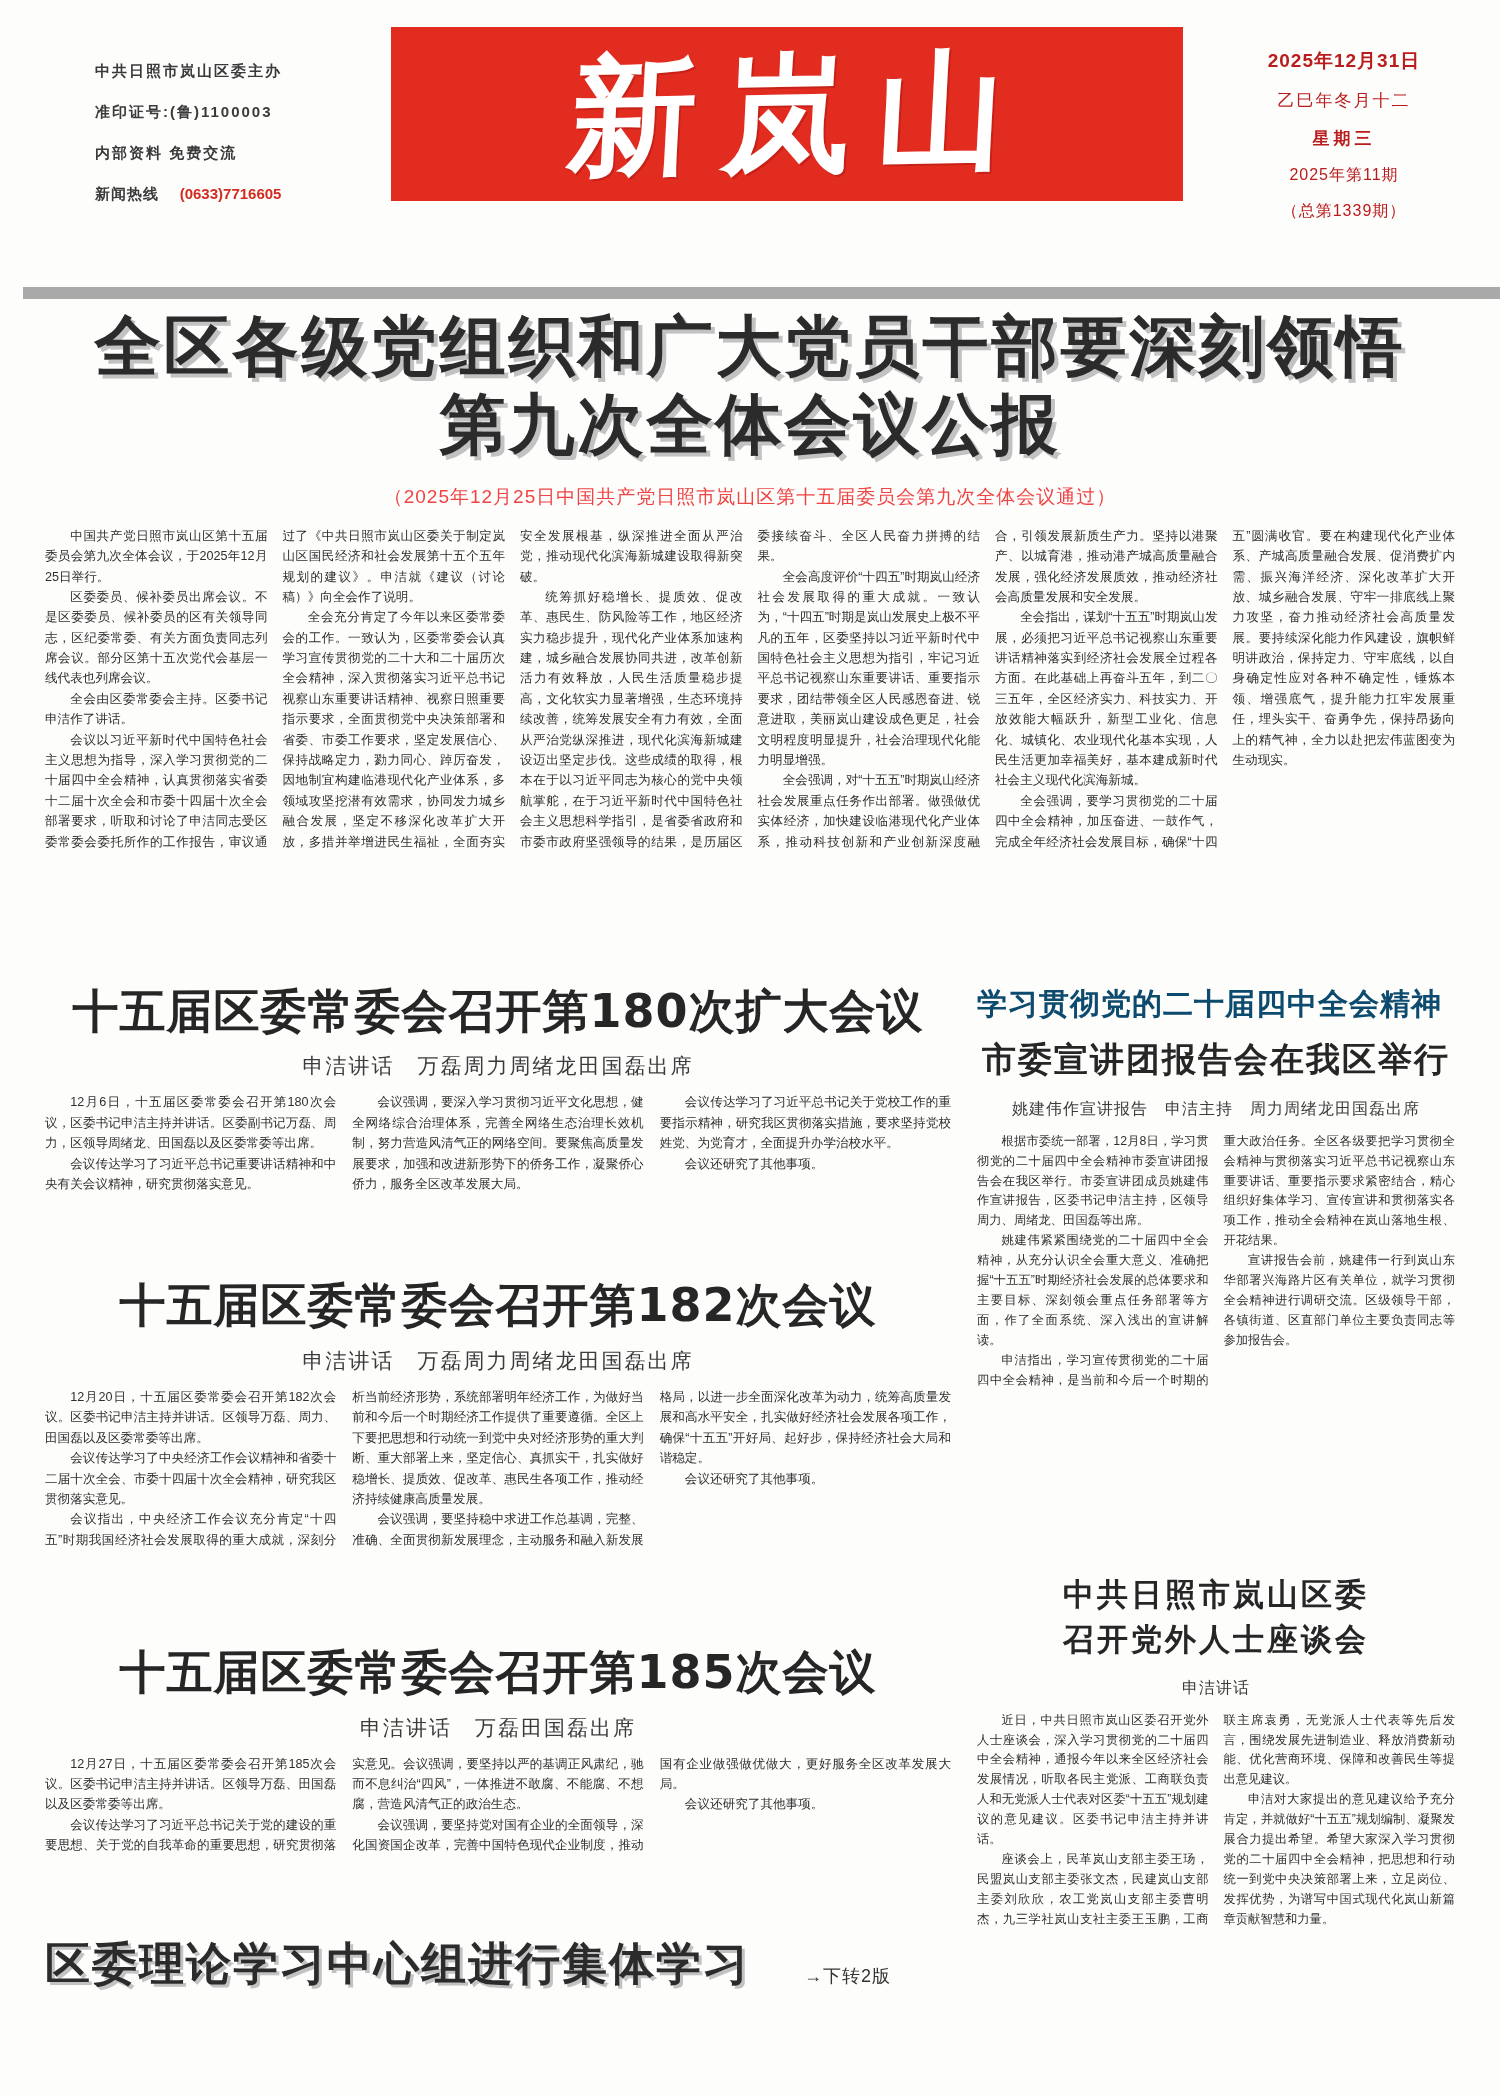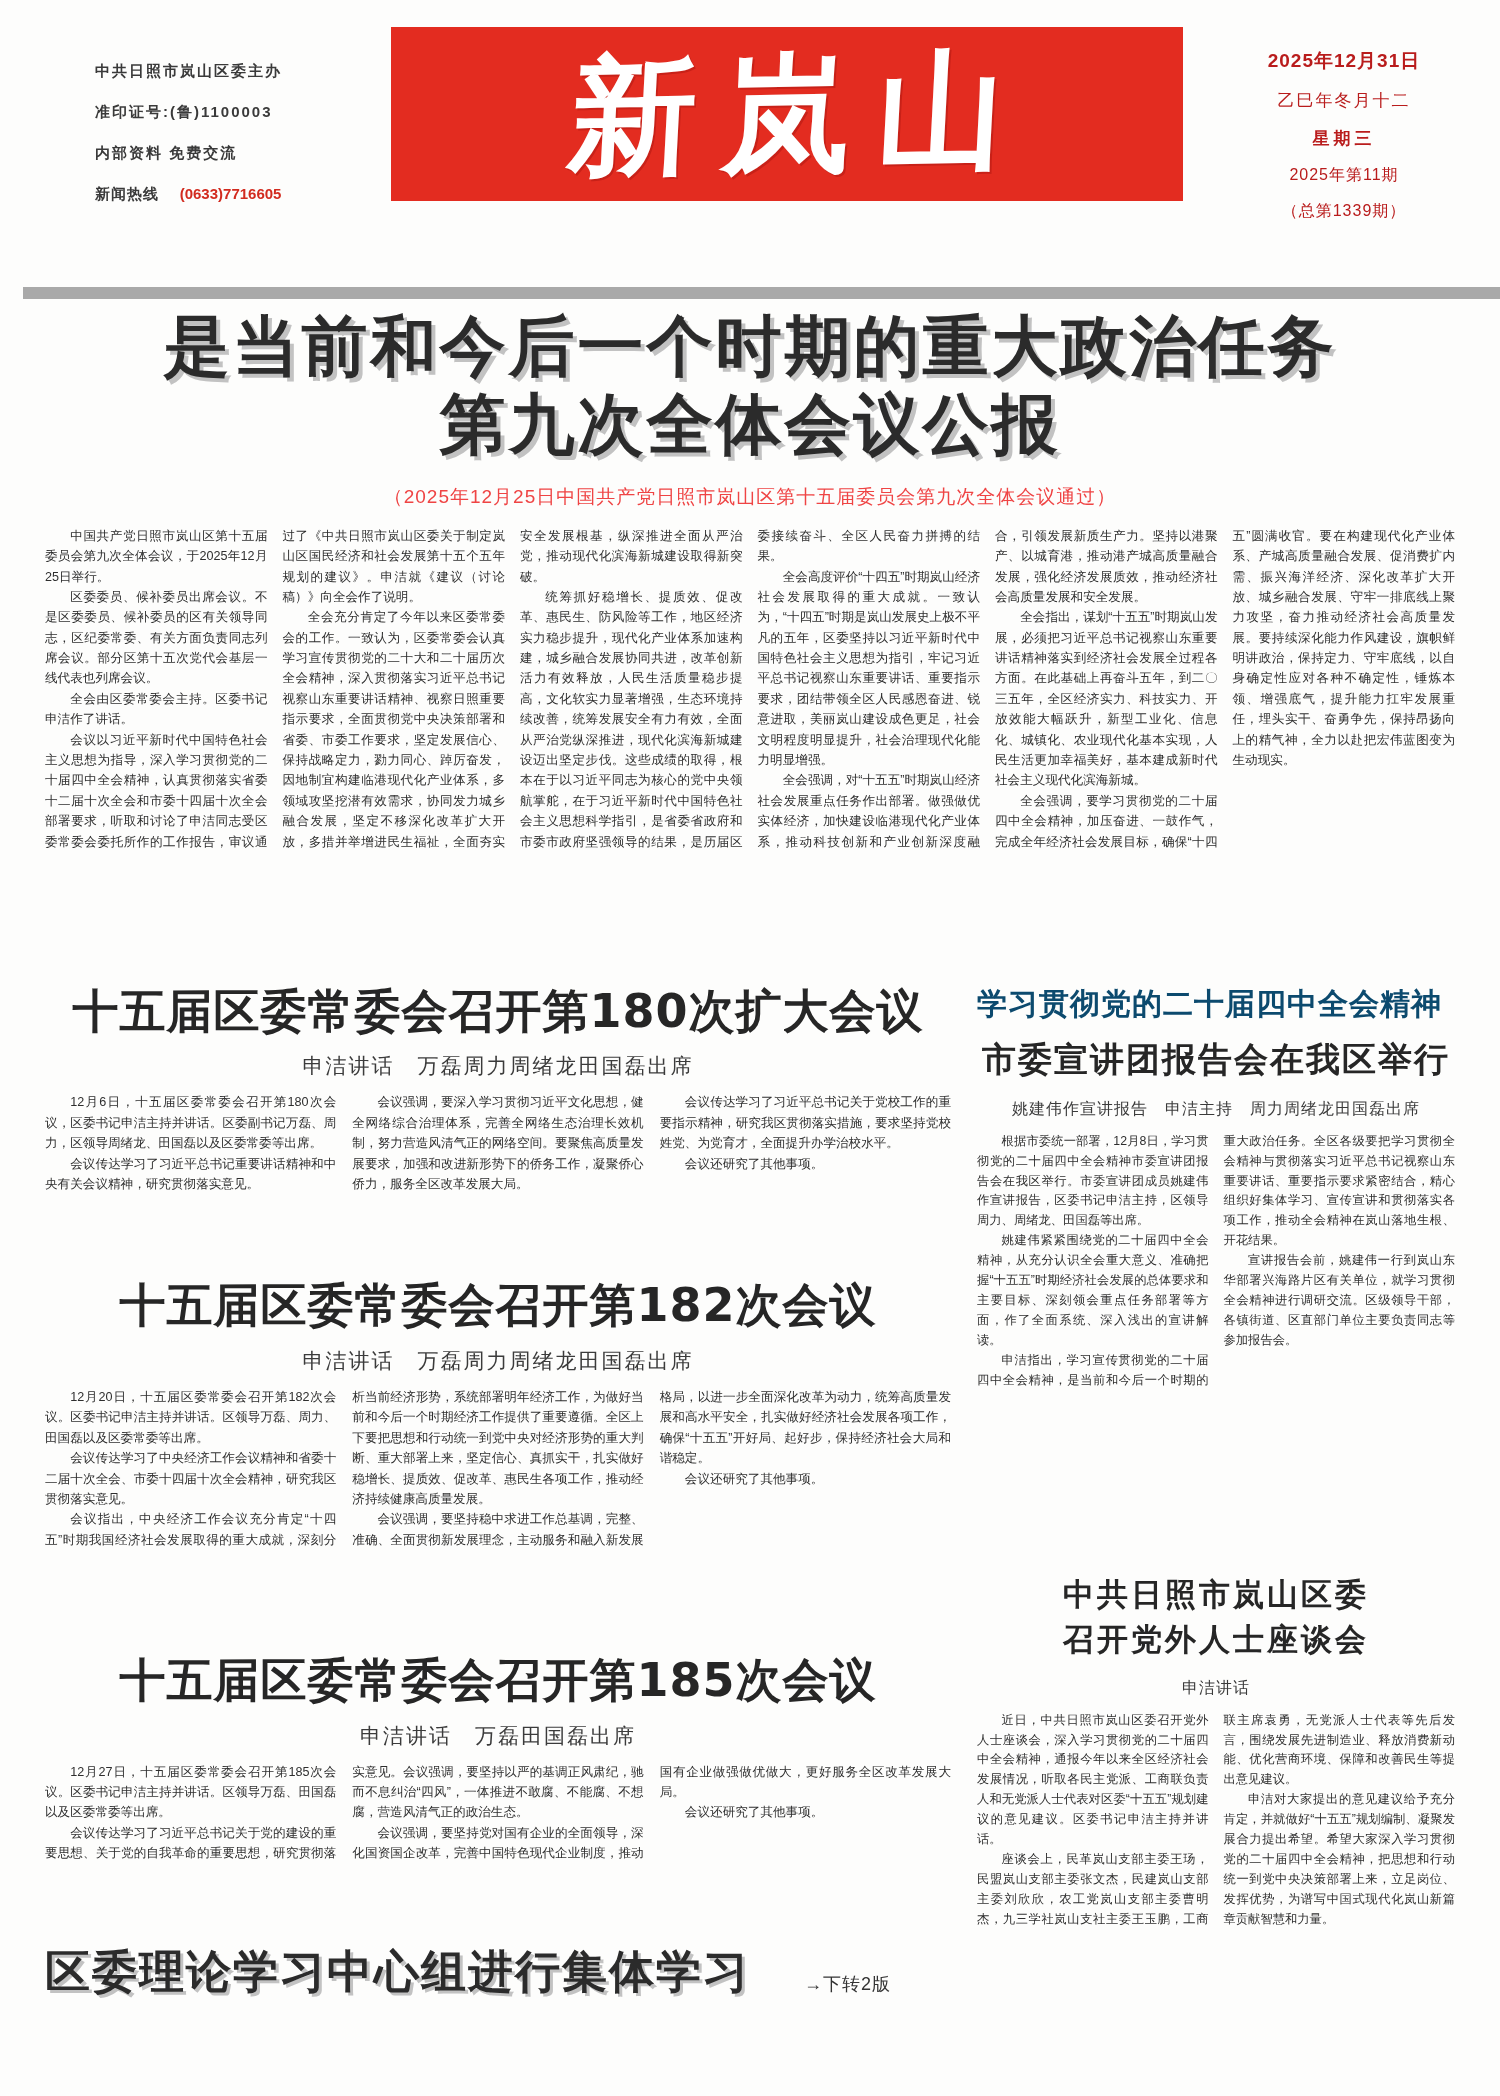--- a/index.html
+++ b/index.html
@@ -69,21 +69,21 @@
     text-align:center; font-weight:900; color:#262626;
     font-size:46px; letter-spacing:1px; line-height:1.1;
     font-family:"DejaVu Sans", sans-serif; white-space:nowrap;
   }
   .art-byline { text-align:center; font-size:21px; color:#3b3b3b; margin:16px 0 12px; letter-spacing:2px; }
   .art-body { overflow:hidden; column-count:3; column-gap:16px; }
   .h180 { margin-top:2px; }
   .b180 { height:162px; }
   .h182 { margin-top:26px; }
   .b182 { height:228px; }
-  .h185 { margin-top:40px;text-align:center; }
+  .h185 { margin-top:32px;text-align:center; }
   .b185 { height:150px; }
 
   .study-row { margin-top:30px; display:flex; align-items:flex-end; justify-content:space-between; }
   .study-headline {
     font-weight:900; color:#2b2b2b; font-size:45px; letter-spacing:2px;
     font-family:"DejaVu Sans", sans-serif;
     text-shadow:3px 3px 0 #c2c2c2; white-space:nowrap;
   }
   .study-jump { font-size:18px; color:#333; padding:0 60px 6px 0; letter-spacing:1px; }
 
@@ -128,21 +128,21 @@
       <div class="d2">乙巳年冬月十二</div>
       <div class="d3">星期三</div>
       <div class="d4">2025年第11期</div>
       <div class="d5">（总第1339期）</div>
     </div>
 
     <div class="graybar" style="background: rgb(169, 169, 169);"></div>
   </div>
 
   <div class="communique">
-    <div class="comm-headline">是当前和今后一个时期的重大政治任务</div>
+    <div class="comm-headline">全区各级党组织和广大党员干部要深刻领悟</div>
     <div class="comm-headline">第九次全体会议公报</div>
     <div class="comm-subtitle">（2025年12月25日中国共产党日照市岚山区第十五届委员会第九次全体会议通过）</div>
     <div class="comm-body">
         <p class="para">中国共产党日照市岚山区第十五届委员会第九次全体会议，于2025年12月25日举行。</p>
         <p class="para">区委委员、候补委员出席会议。不是区委委员、候补委员的区有关领导同志，区纪委常委、有关方面负责同志列席会议。部分区第十五次党代会基层一线代表也列席会议。</p>
         <p class="para">全会由区委常委会主持。区委书记申洁作了讲话。</p>
         <p class="para">会议以习近平新时代中国特色社会主义思想为指导，深入学习贯彻党的二十届四中全会精神，认真贯彻落实省委十二届十次全会和市委十四届十次全会部署要求，听取和讨论了申洁同志受区委常委会委托所作的工作报告，审议通过了《中共日照市岚山区委关于制定岚山区国民经济和社会发展第十五个五年规划的建议》。申洁就《建议（讨论稿）》向全会作了说明。</p>
         <p class="para">全会充分肯定了今年以来区委常委会的工作。一致认为，区委常委会认真学习宣传贯彻党的二十大和二十届历次全会精神，深入贯彻落实习近平总书记视察山东重要讲话精神、视察日照重要指示要求，全面贯彻党中央决策部署和省委、市委工作要求，坚定发展信心、保持战略定力，勠力同心、踔厉奋发，因地制宜构建临港现代化产业体系，多领域攻坚挖潜有效需求，协同发力城乡融合发展，坚定不移深化改革扩大开放，多措并举增进民生福祉，全面夯实安全发展根基，纵深推进全面从严治党，推动现代化滨海新城建设取得新突破。</p>
         <p class="para">统筹抓好稳增长、提质效、促改革、惠民生、防风险等工作，地区经济实力稳步提升，现代化产业体系加速构建，城乡融合发展协同共进，改革创新活力有效释放，人民生活质量稳步提高，文化软实力显著增强，生态环境持续改善，统筹发展安全有力有效，全面从严治党纵深推进，现代化滨海新城建设迈出坚定步伐。这些成绩的取得，根本在于以习近平同志为核心的党中央领航掌舵，在于习近平新时代中国特色社会主义思想科学指引，是省委省政府和市委市政府坚强领导的结果，是历届区委接续奋斗、全区人民奋力拼搏的结果。</p>
         <p class="para">全会高度评价“十四五”时期岚山经济社会发展取得的重大成就。一致认为，“十四五”时期是岚山发展史上极不平凡的五年，区委坚持以习近平新时代中国特色社会主义思想为指引，牢记习近平总书记视察山东重要讲话、重要指示要求，团结带领全区人民感恩奋进、锐意进取，美丽岚山建设成色更足，社会文明程度明显提升，社会治理现代化能力明显增强。</p>

